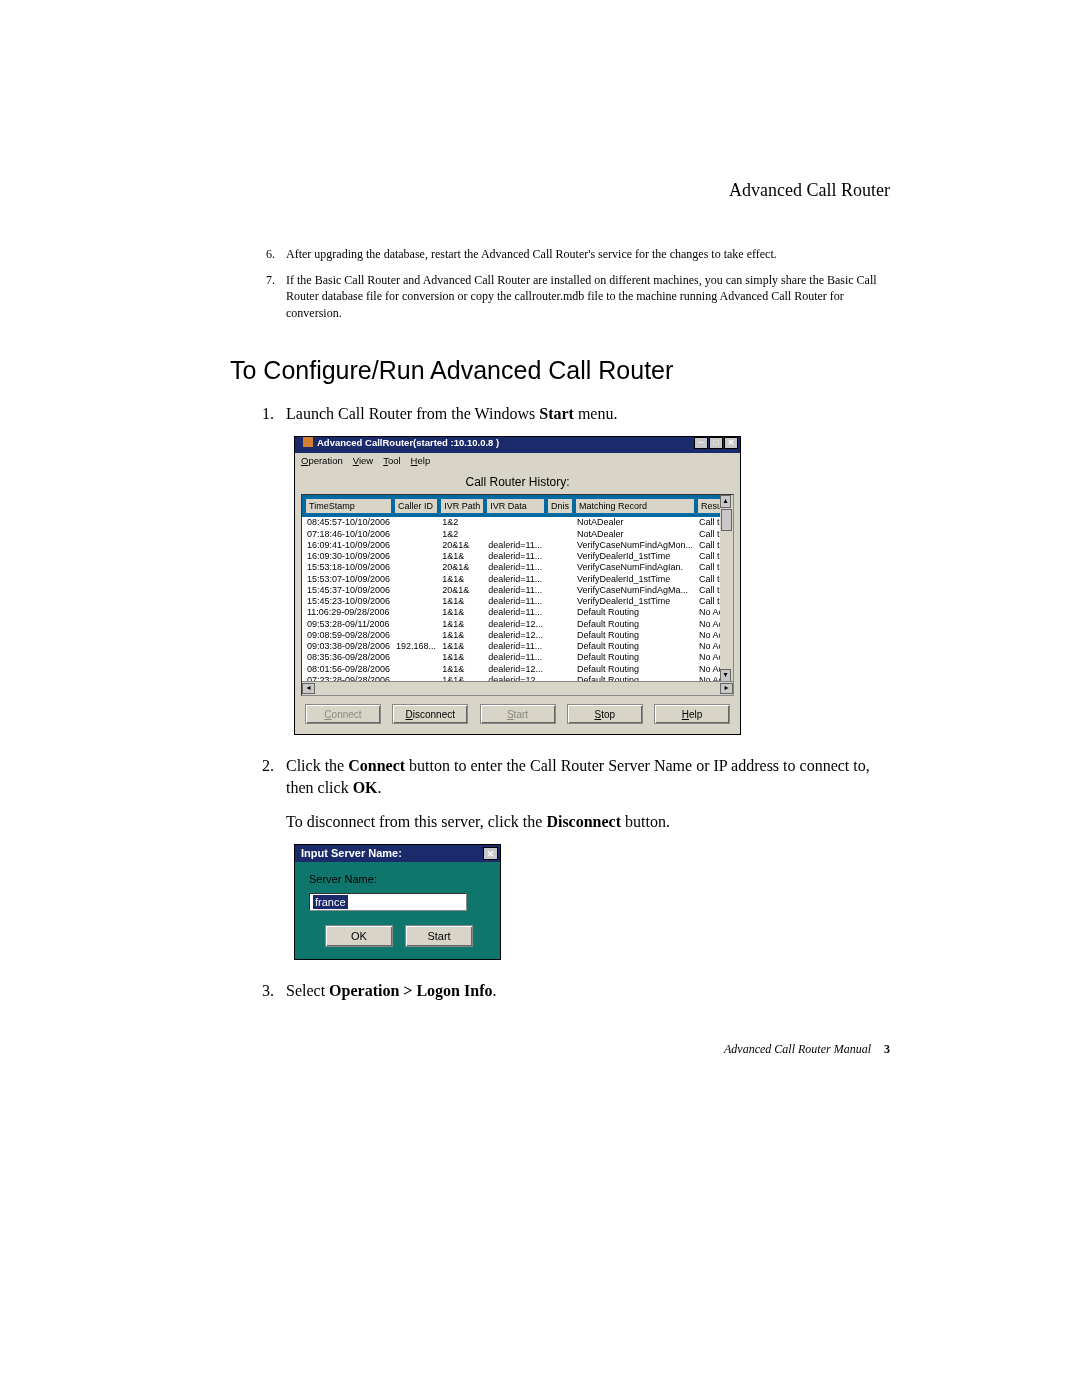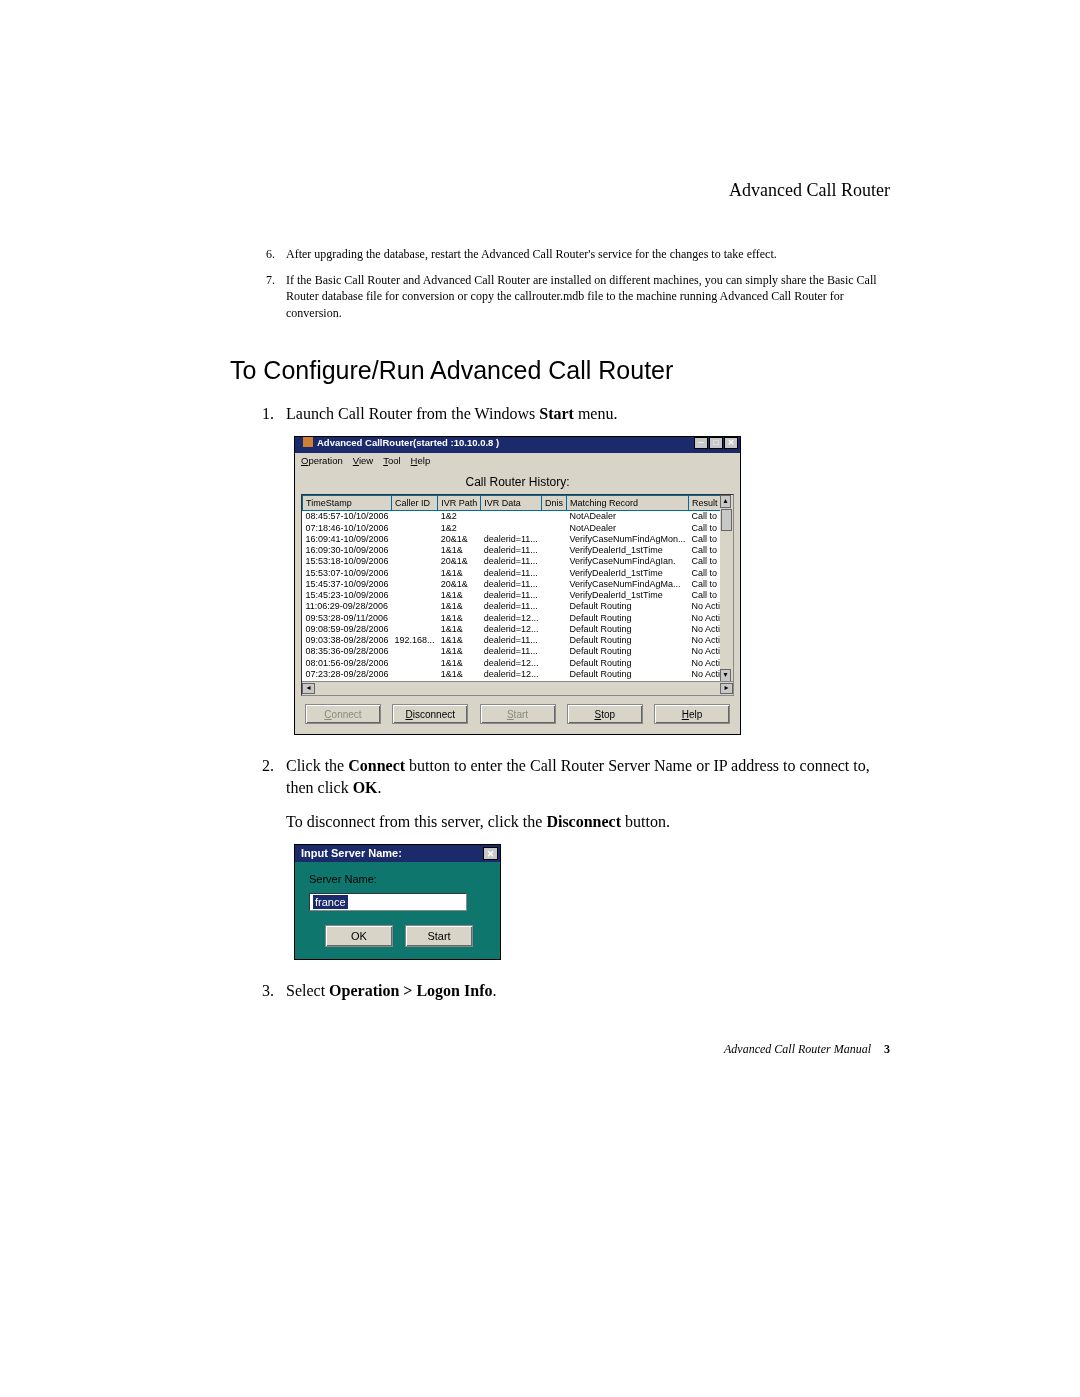--- a/index.html
+++ b/index.html
@@ -106,21 +106,21 @@
     overflow: hidden;
     position: relative;
   }
   .acr-grid {
     border-collapse: collapse;
     width: 100%;
     font-size: 9px;
   }
   .acr-grid th {
     background: #d8d4c8;
-    border: 1px solid #0369a1;
+    border: 4px solid #0369a1;
     padding: 1px 3px;
     text-align: left;
     font-weight: normal;
     white-space: nowrap;
   }
   .acr-grid td {
     padding: 0 3px;
     white-space: nowrap;
     line-height: 1.25;
   }

